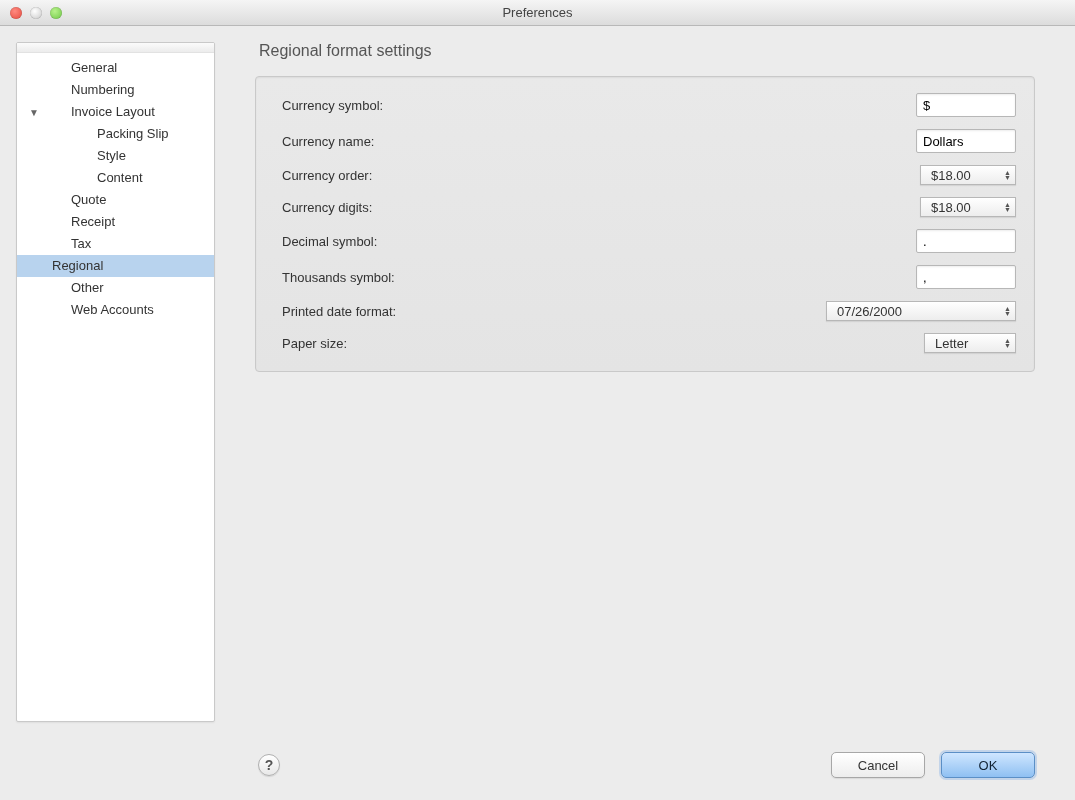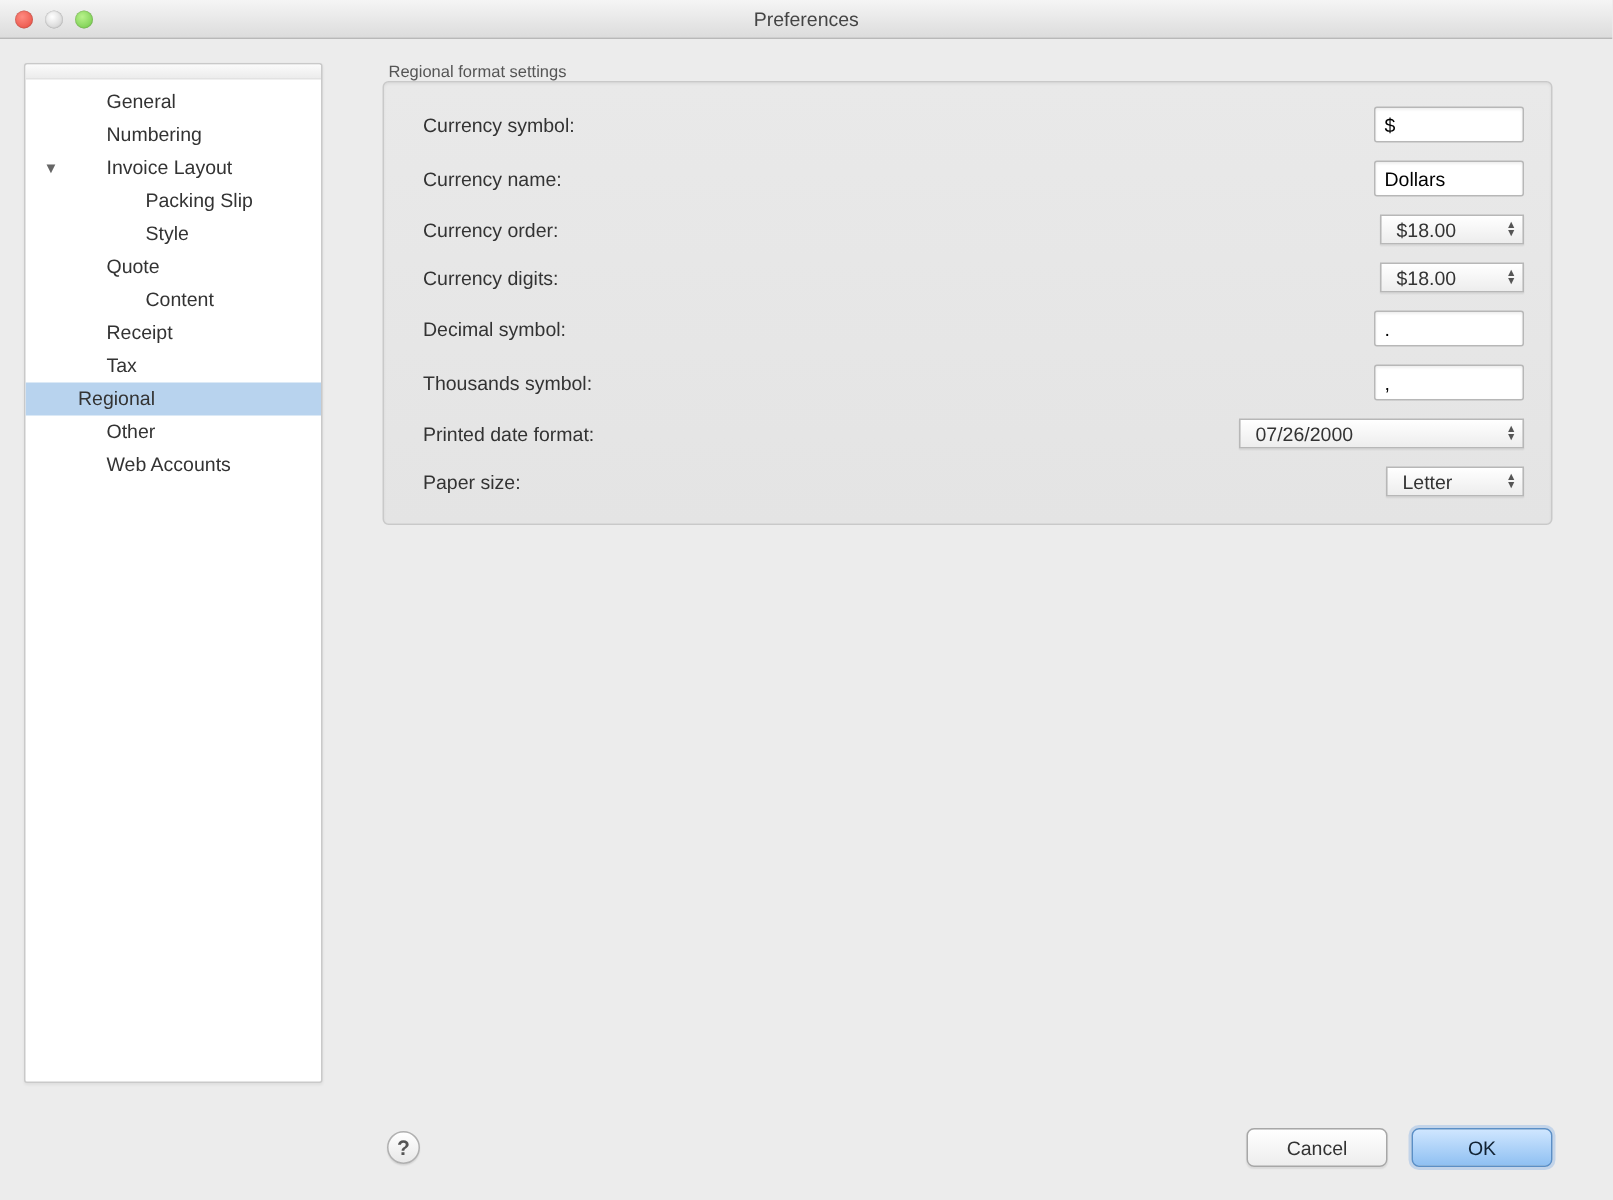--- a/index.html
+++ b/index.html
@@ -88,23 +88,23 @@
       font-size: 10px;
       color: #666;
       user-select: none;
     }
     .main {
       flex: 1;
       padding: 16px 40px 16px 40px;
       position: relative;
     }
     .group-label {
-      font-size: 11px;
+      font-size: 16px;
       color: #555;
-      margin-bottom: 0;
+      margin-bottom: 16px;
       padding-left: 4px;
     }
     .group-box {
       border: 1px solid #c9c9c9;
       border-radius: 4px;
       background: linear-gradient(to bottom, #e9e9e9, #e4e4e4);
       padding: 16px 18px 18px 26px;
       box-shadow: 0 1px 2px rgba(0,0,0,.06) inset;
     }
     .row {
@@ -222,22 +222,22 @@
       <div class="sidebar-header"></div>
       <div class="tree">
         <div class="tree-item"><span>General</span></div>
         <div class="tree-item"><span>Numbering</span></div>
         <div class="tree-item">
           <span class="disclosure">▼</span>
           <span>Invoice Layout</span>
         </div>
         <div class="tree-item sub"><span>Packing Slip</span></div>
         <div class="tree-item sub"><span>Style</span></div>
+        <div class="tree-item sub"><span>Content</span></div>
         <div class="tree-item"><span>Quote</span></div>
-        <div class="tree-item sub"><span>Content</span></div>
         <div class="tree-item"><span>Receipt</span></div>
         <div class="tree-item"><span>Tax</span></div>
         <div class="tree-item selected"><span>Regional</span></div>
         <div class="tree-item"><span>Other</span></div>
         <div class="tree-item"><span>Web Accounts</span></div>
       </div>
     </div>
   </div>
 
   <div class="main">

